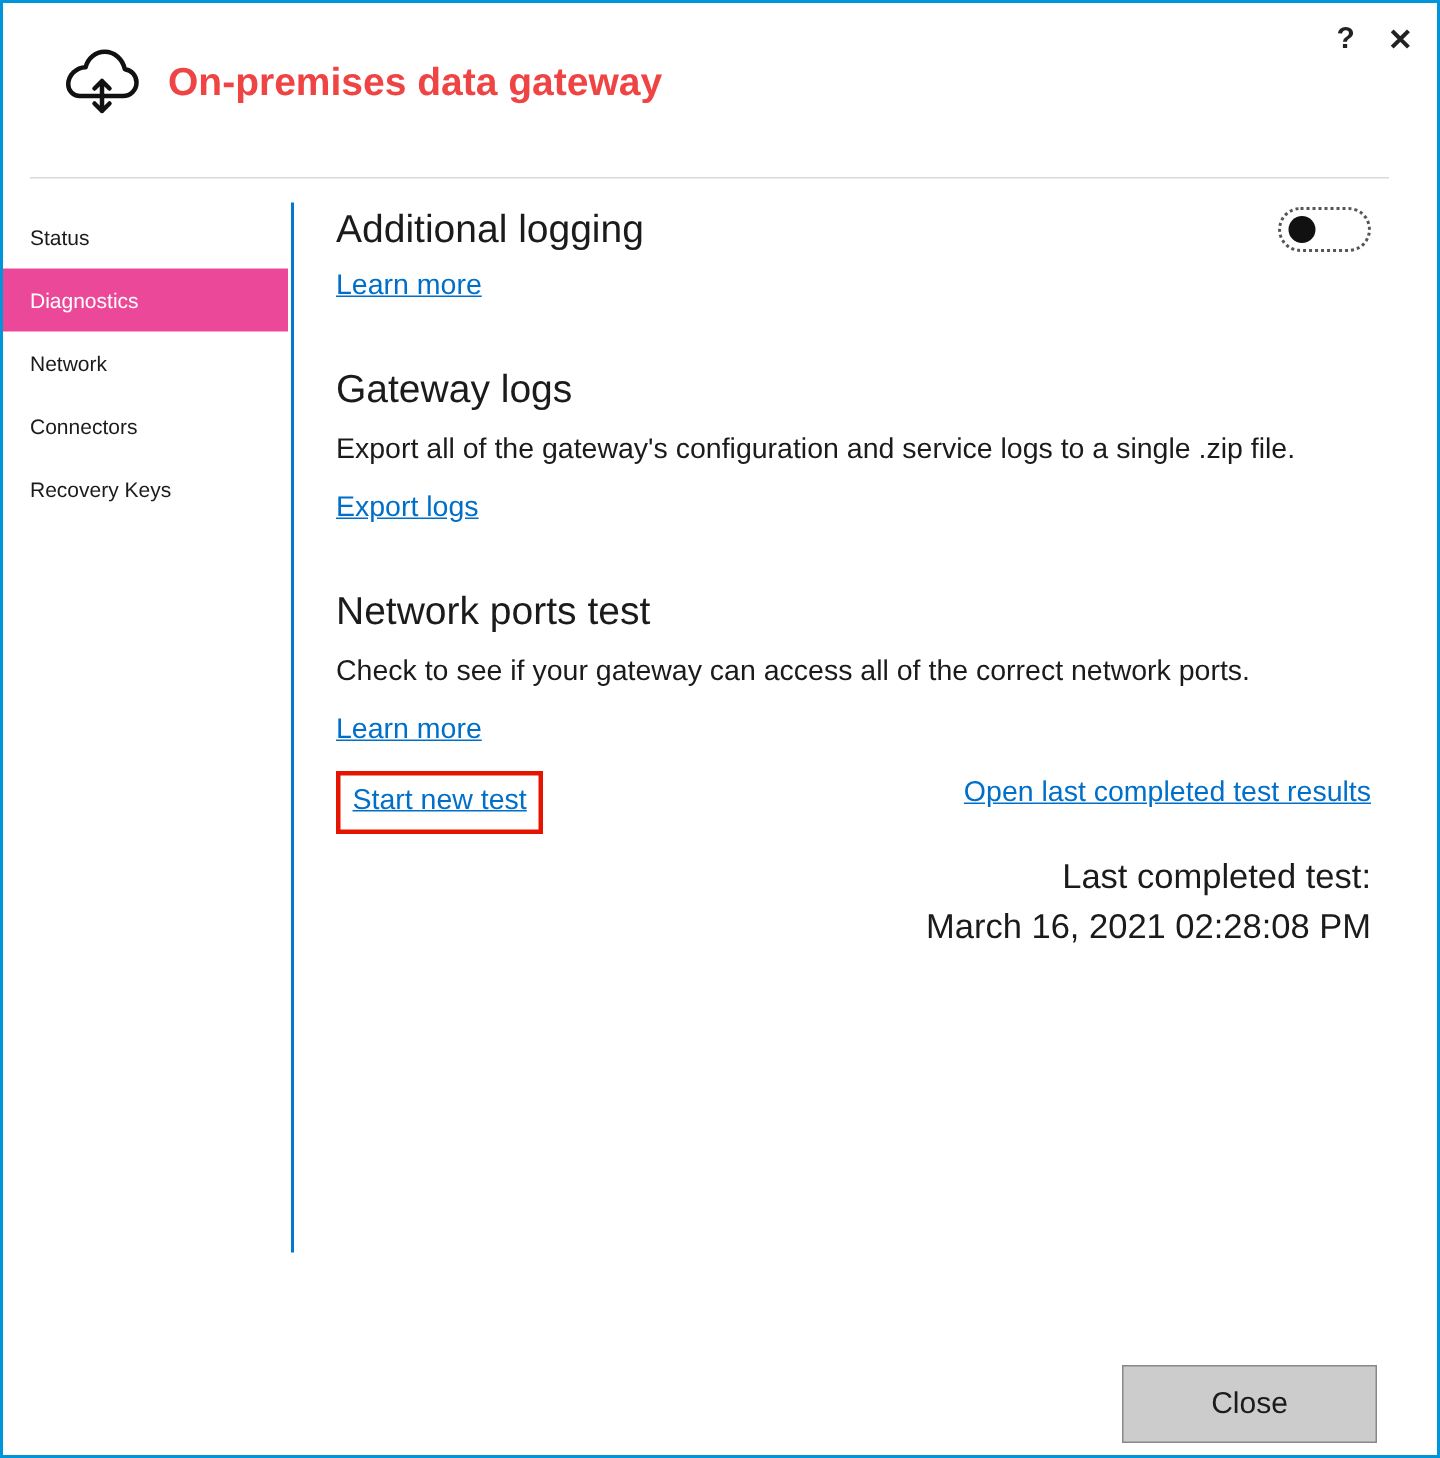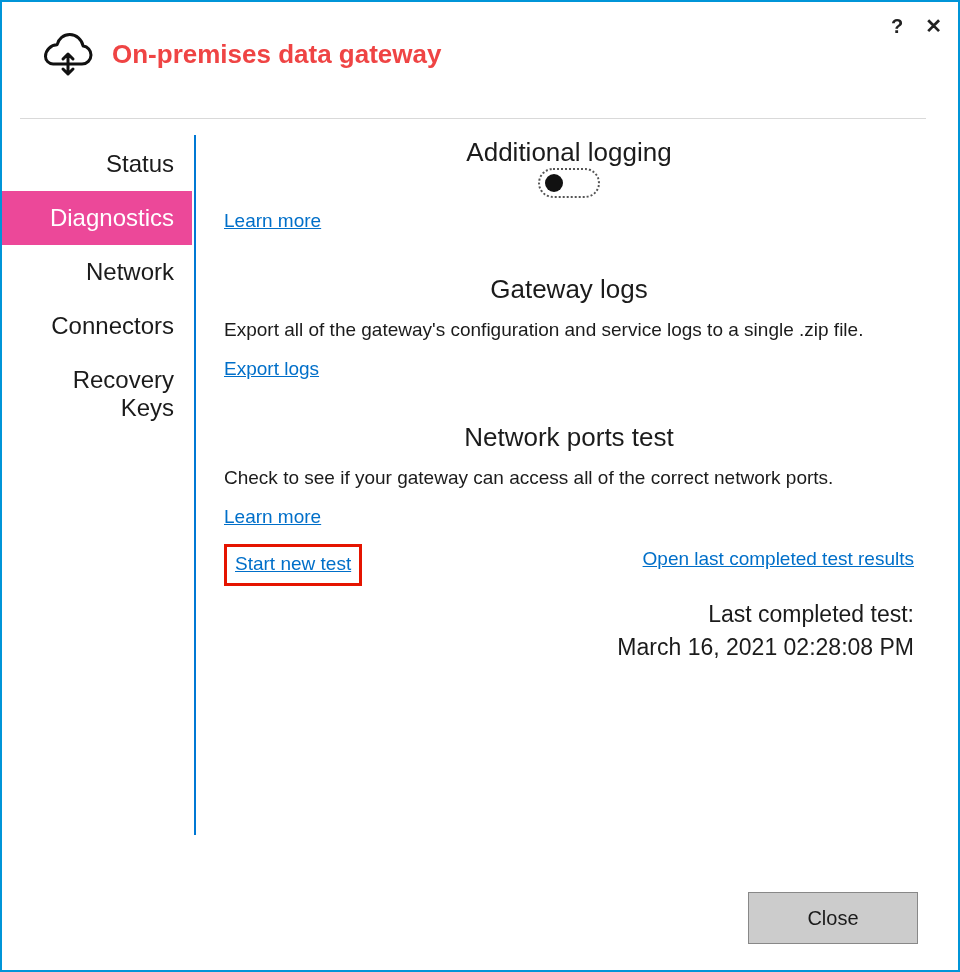--- a/index.html
+++ b/index.html
@@ -54,24 +54,23 @@
     align-items: flex-start;
   }
 
   .sidebar {
     width: 190px;
     padding-top: 18px;
     flex: none;
   }
   .sidebar-item {
     padding: 13px 18px;
-    font-size: 24px;
-    color: #1b1b1b;
-    cursor: pointer;
-    text-align: right;
+    font-size: 14px;
+    color: #1b1b1b;
+    cursor: pointer;
   }
   .sidebar-item.active {
     background: #ec4899;
     color: #fff;
   }
 
   .pane-rule {
     width: 2px;
     background: #0078d4;
     margin-top: 16px;
@@ -88,21 +87,20 @@
 
   .sec { margin-bottom: 42px; }
   .sec-title {
     font-size: 26px;
     font-weight: 400;
     color: #1b1b1b;
     margin: 0 0 12px 0;
     display: flex;
     justify-content: space-between;
     align-items: center;
-    flex-direction: column;
   }
   .sec-desc {
     font-size: 19px;
     line-height: 1.42;
     color: #1b1b1b;
     margin: 0 0 14px 0;
     max-width: 700px;
   }
   a.link {
     font-size: 19px;
@@ -145,21 +143,21 @@
   .last-info {
     margin-top: 12px;
     text-align: right;
     font-size: 23px;
     color: #1b1b1b;
     line-height: 1.42;
   }
 
   .footer {
     position: absolute;
-    bottom: 26px;
+    bottom: 8px;
     right: 40px;
     text-align: center;
   }
   .close-btn {
     width: 170px;
     height: 52px;
     background: #ccc;
     border: 1px solid #888;
     font-size: 20px;
     color: #1b1b1b;

